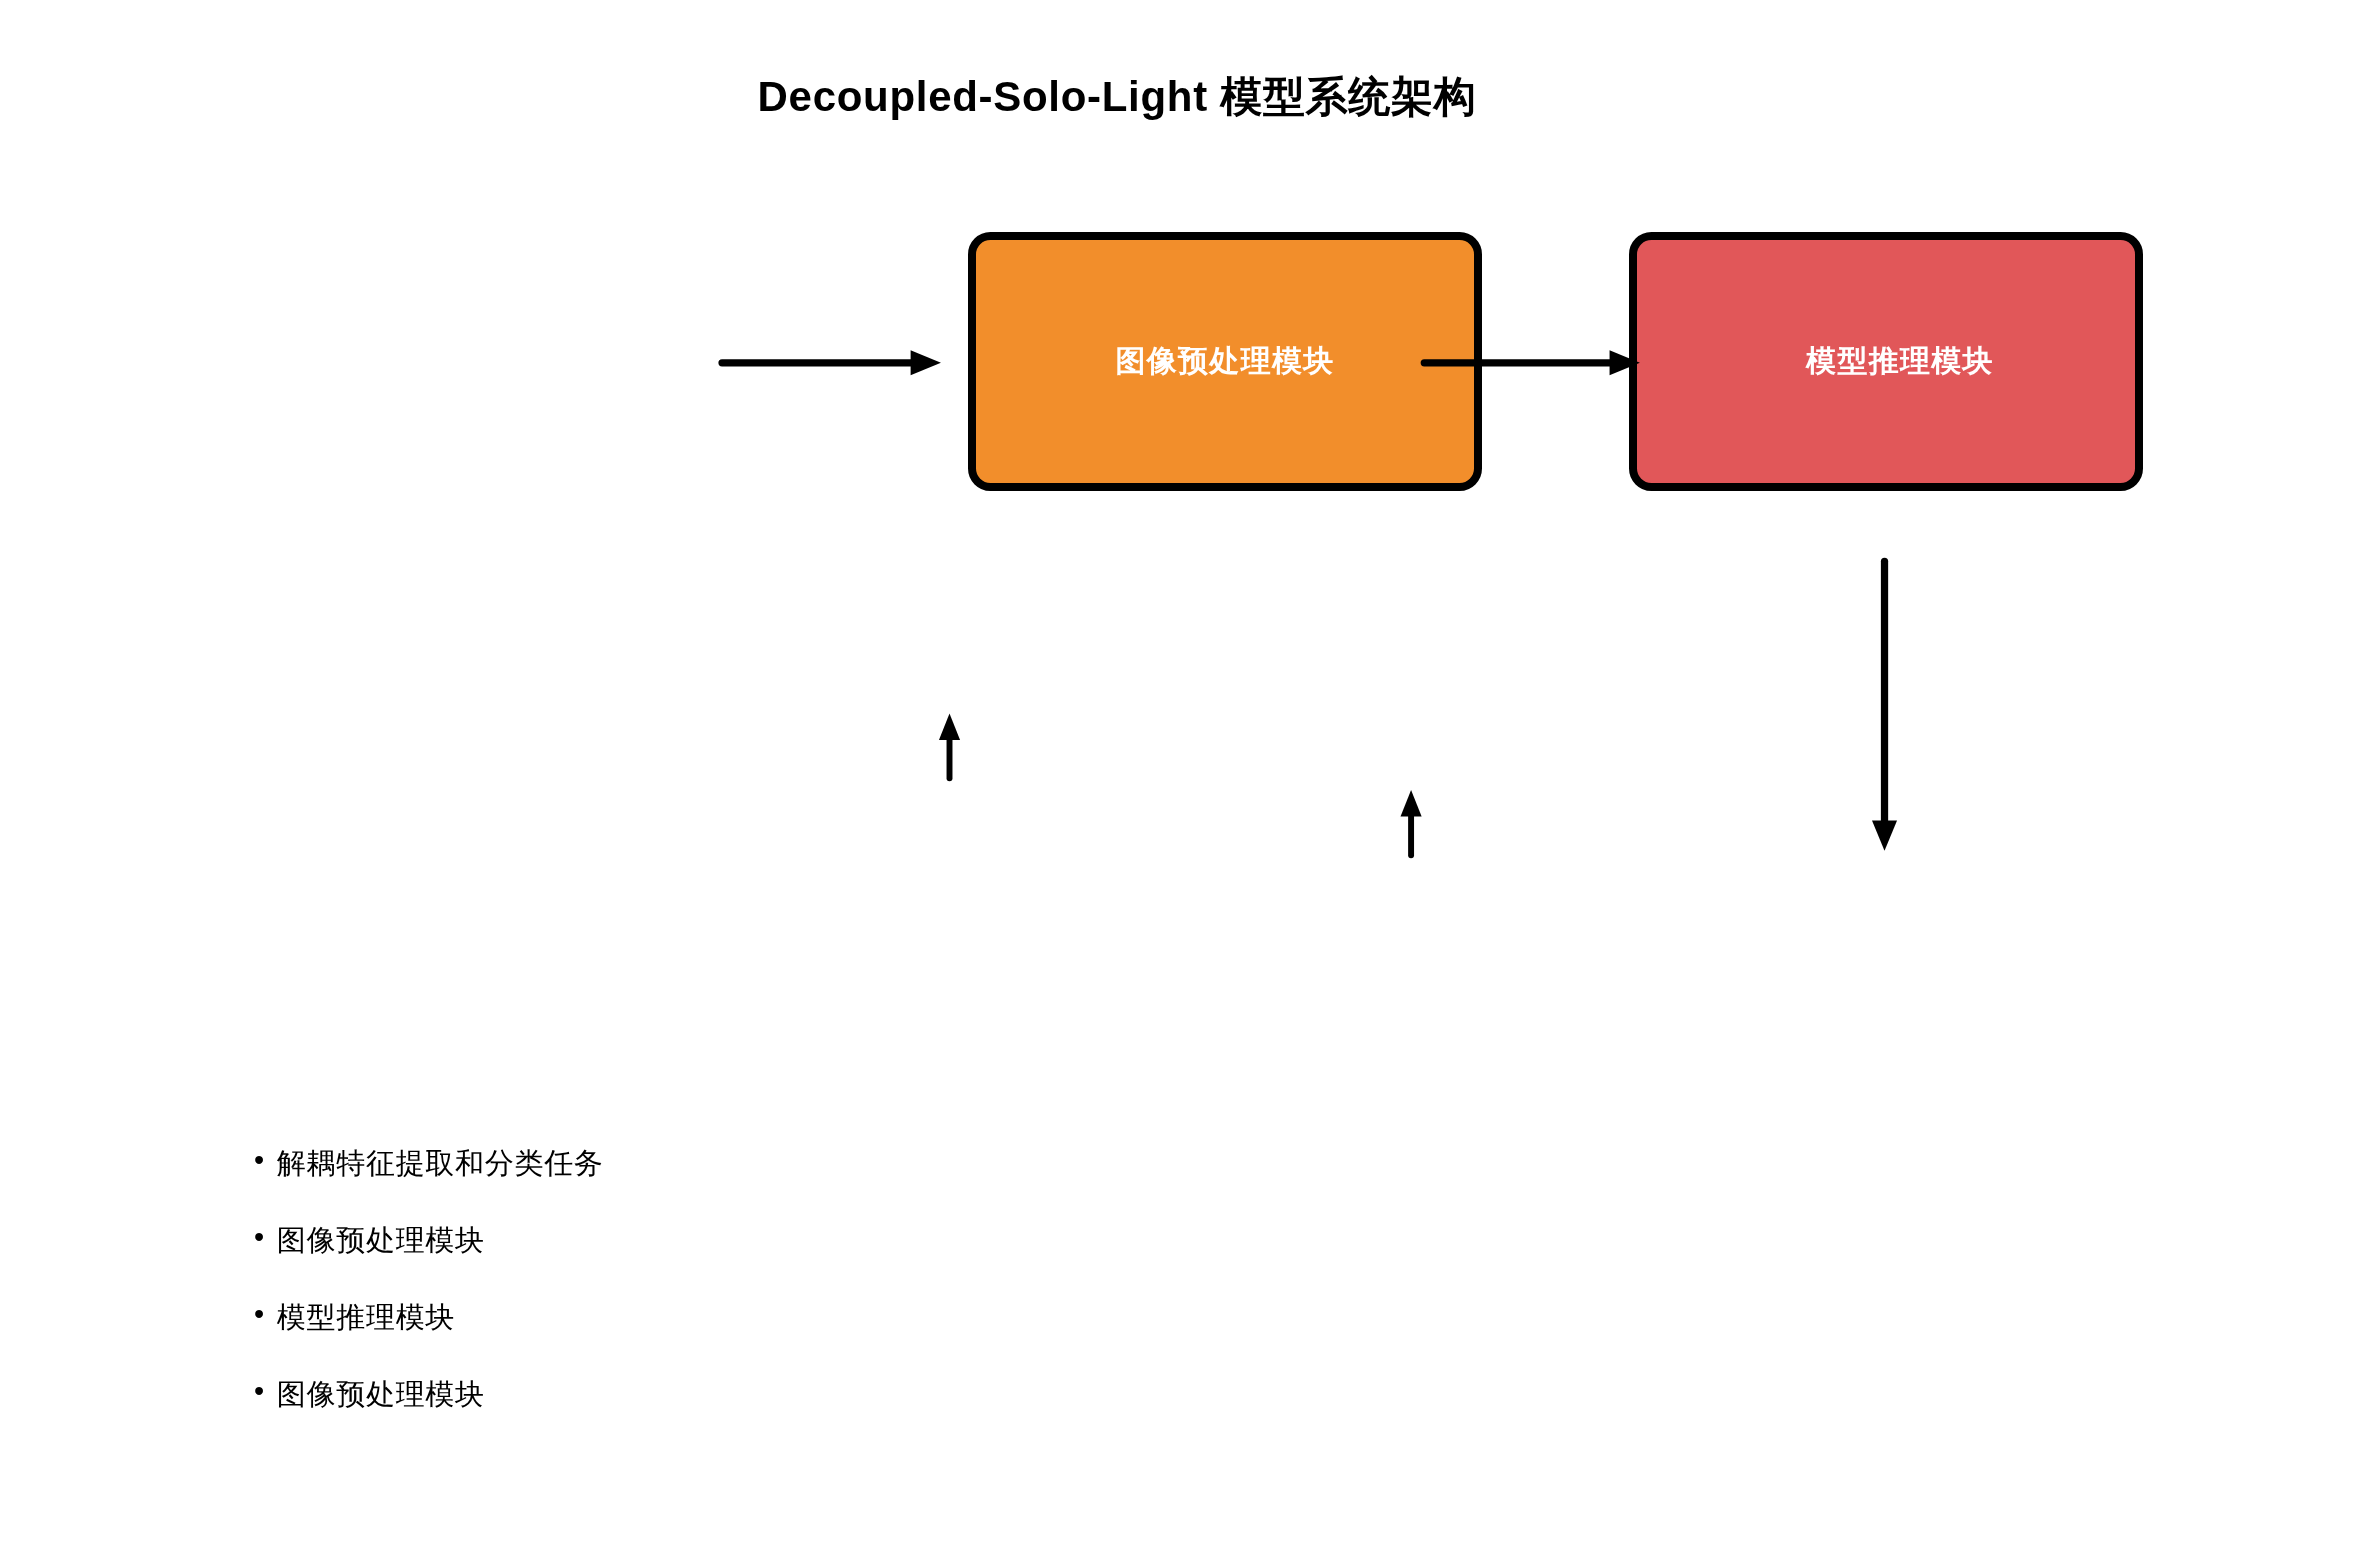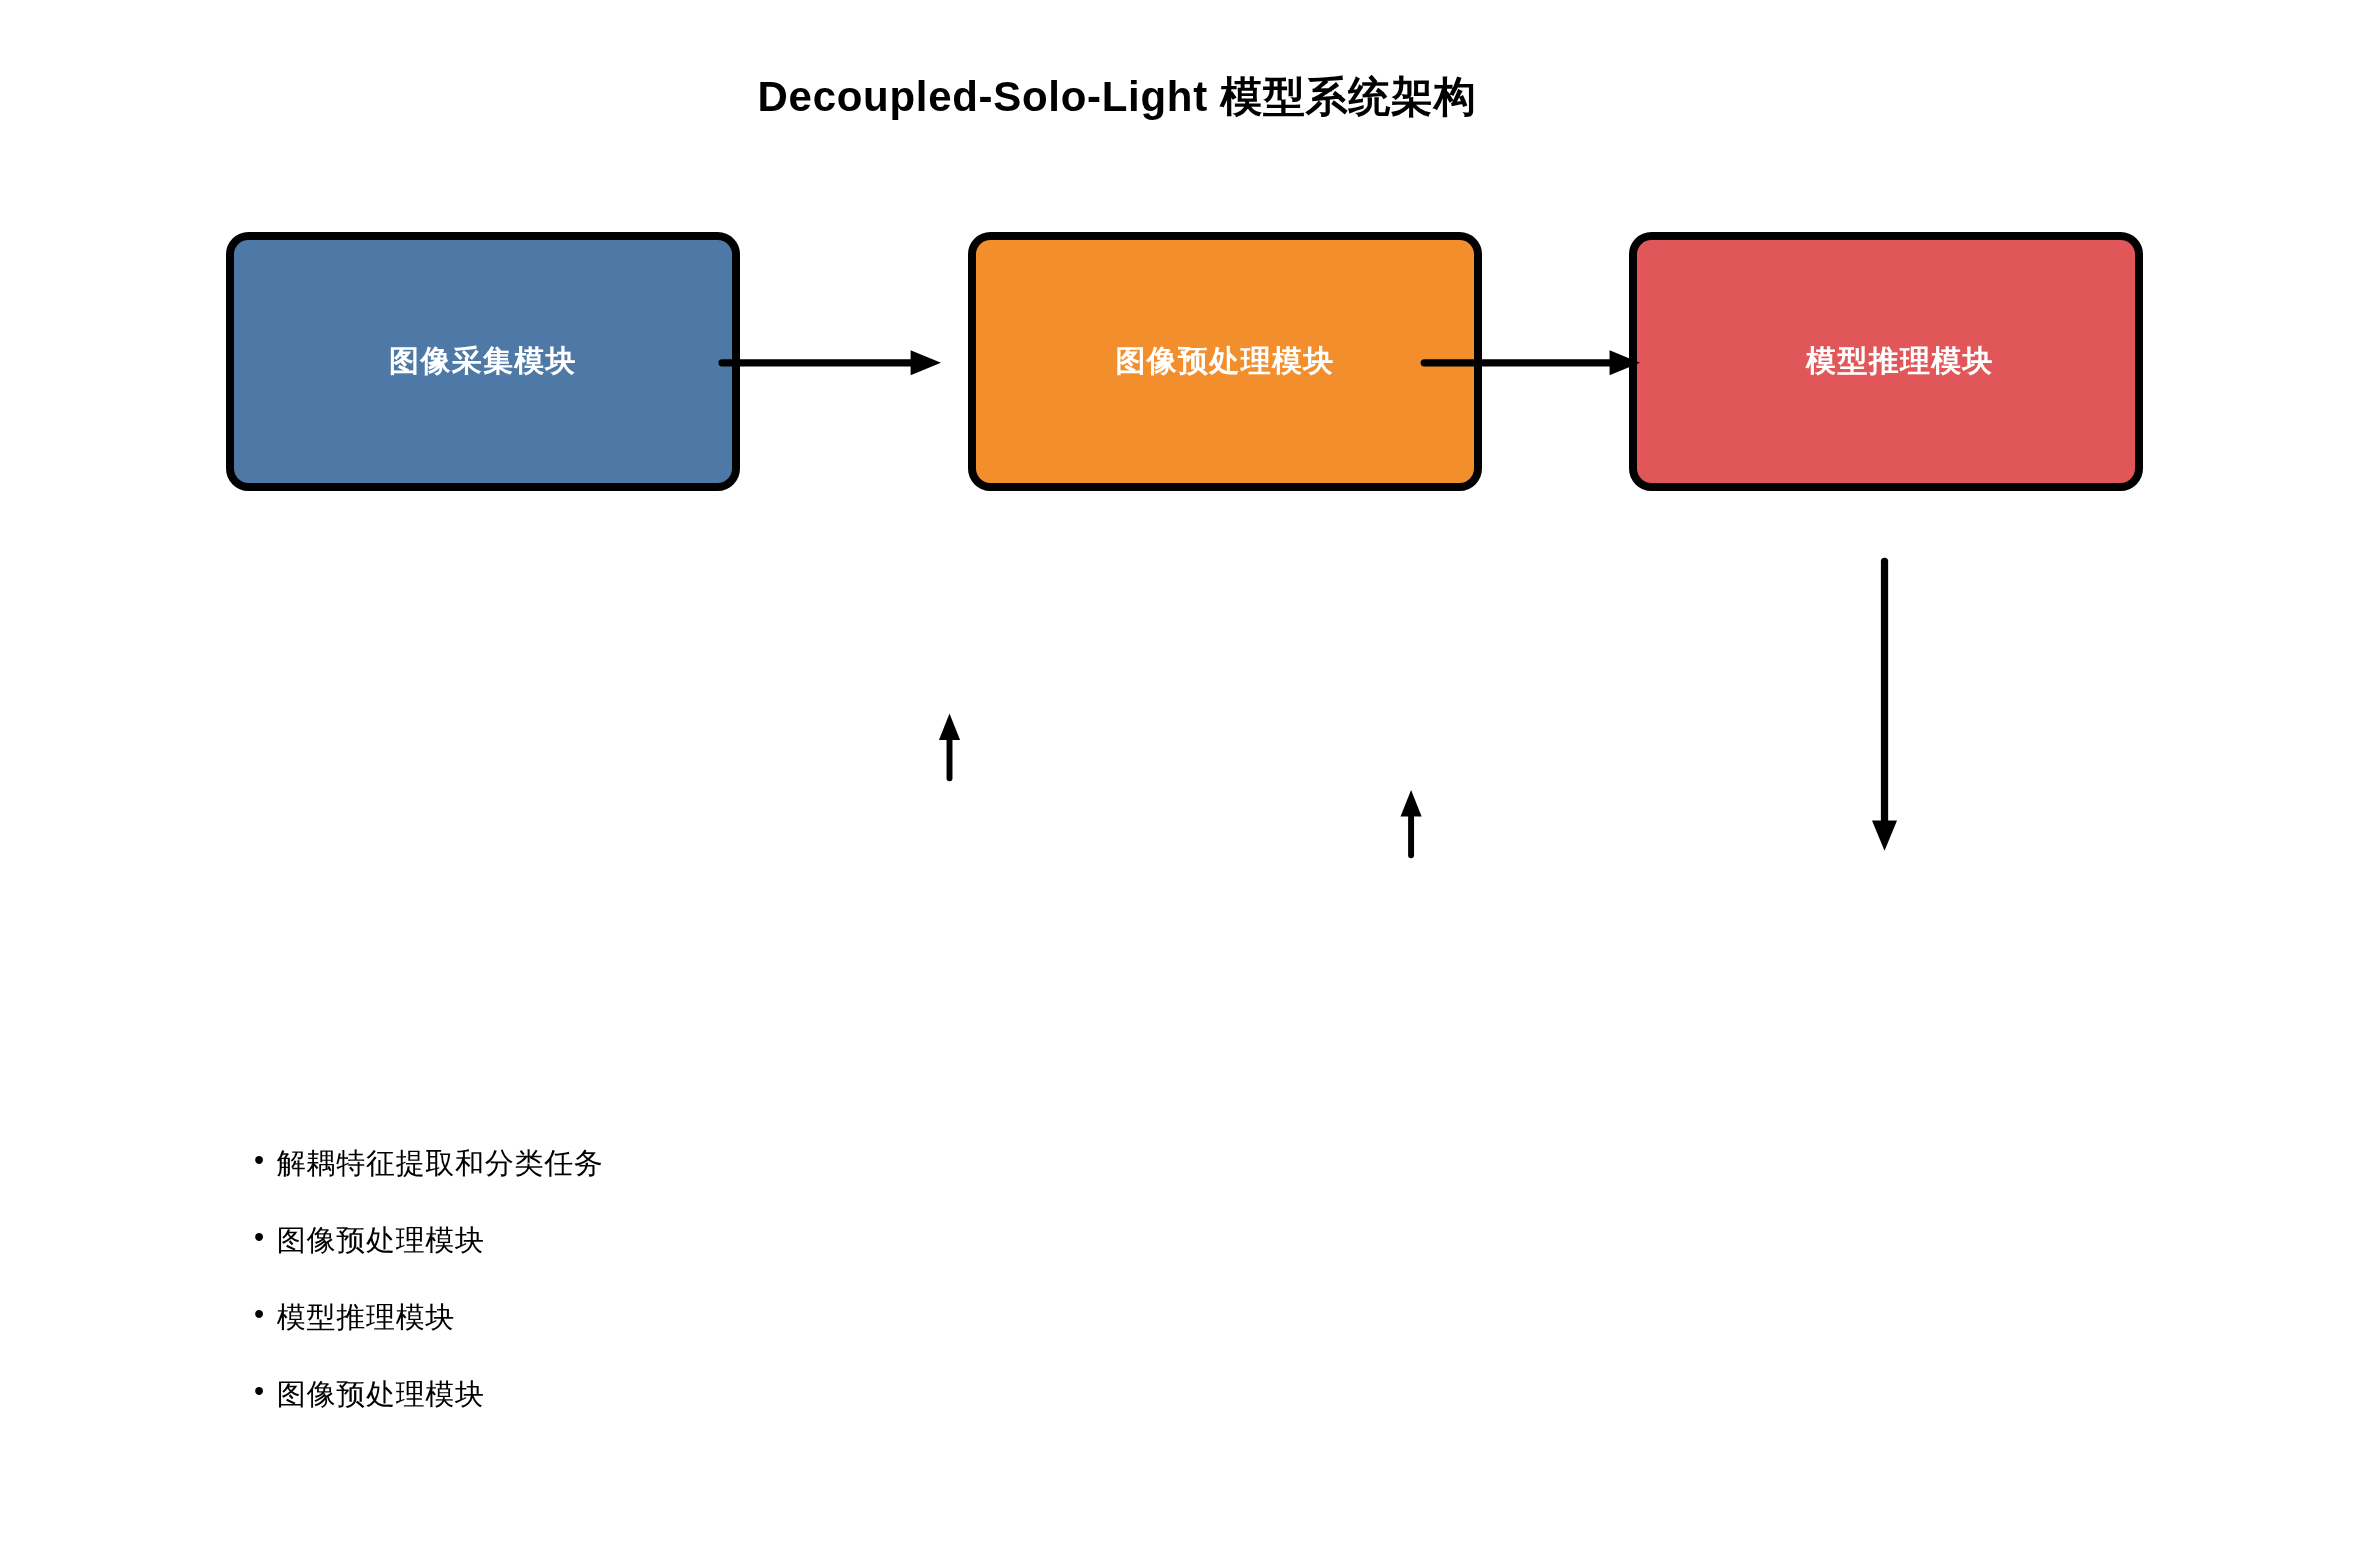--- a/index.html
+++ b/index.html
@@ -85,23 +85,20 @@
     margin-right: 12px;
   }
 </style>
 </head>
 <body>
 
 <div class="canvas">
 
   <h1 class="title">Decoupled-Solo-Light 模型系统架构</h1>
 
-  <div class="box" id="node-image-acquisition" style="background-color: rgb(78, 121, 167);">
-    <span class="box-label">图像采集模块</span>
-  </div>
 
   <div class="box" id="node-image-preprocessing" style="background-color: rgb(242, 142, 43);">
     <span class="box-label">图像预处理模块</span>
   </div>
 
   <div class="box" id="node-model-inference" style="background-color: rgb(225, 87, 89);">
     <span class="box-label">模型推理模块</span>
   </div>
 
 

